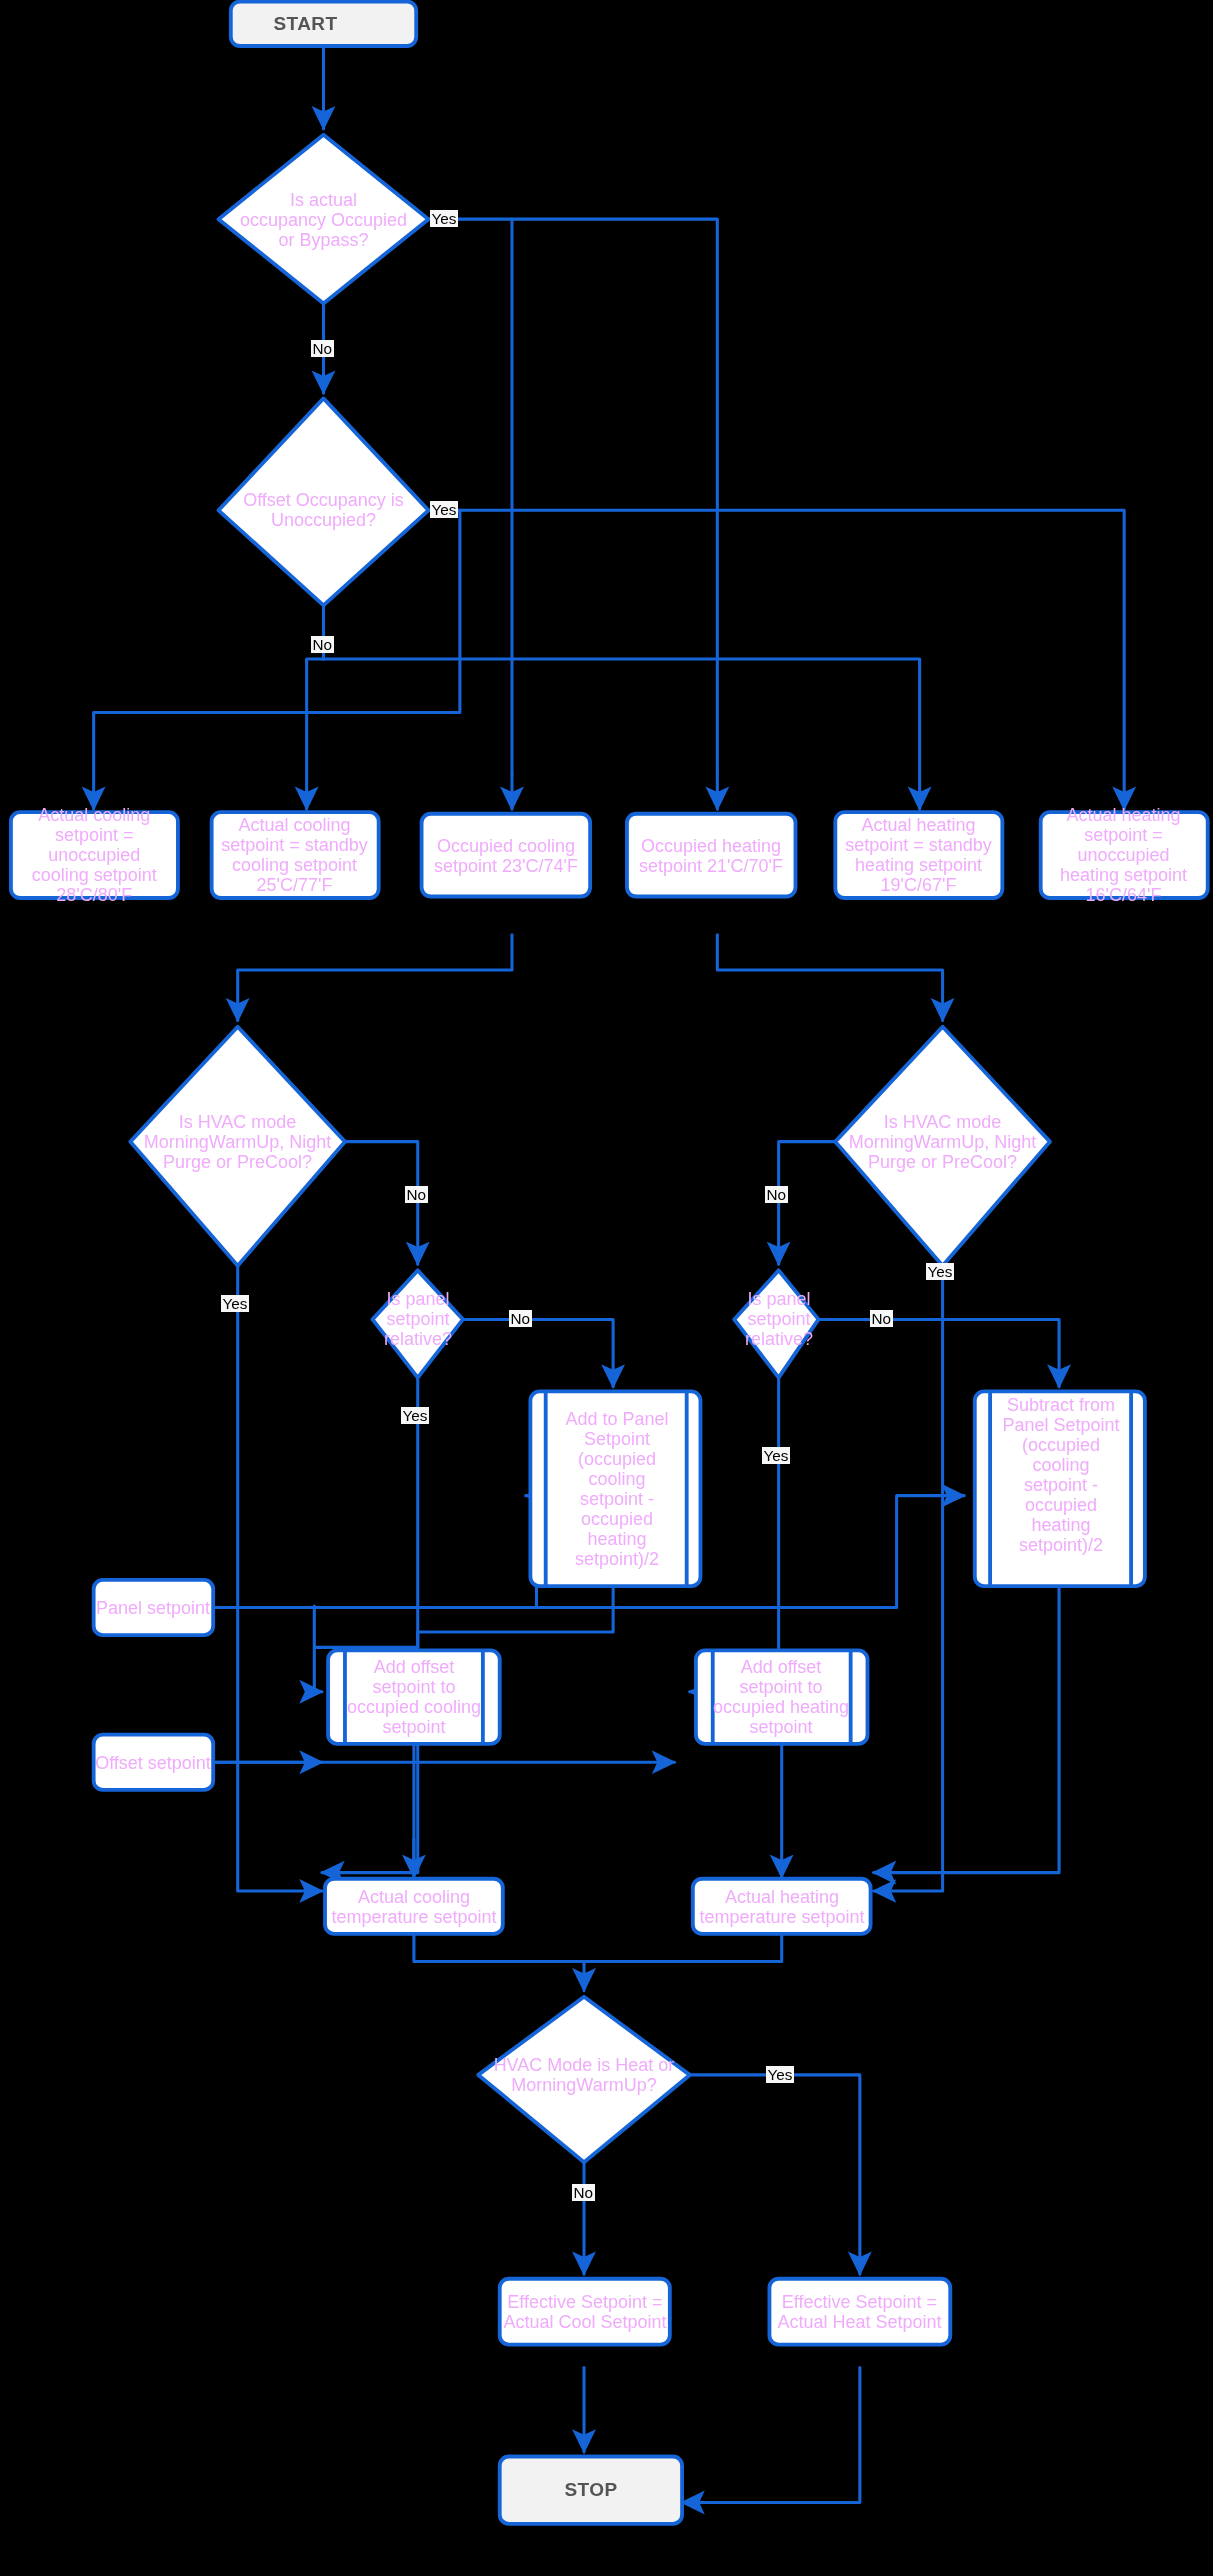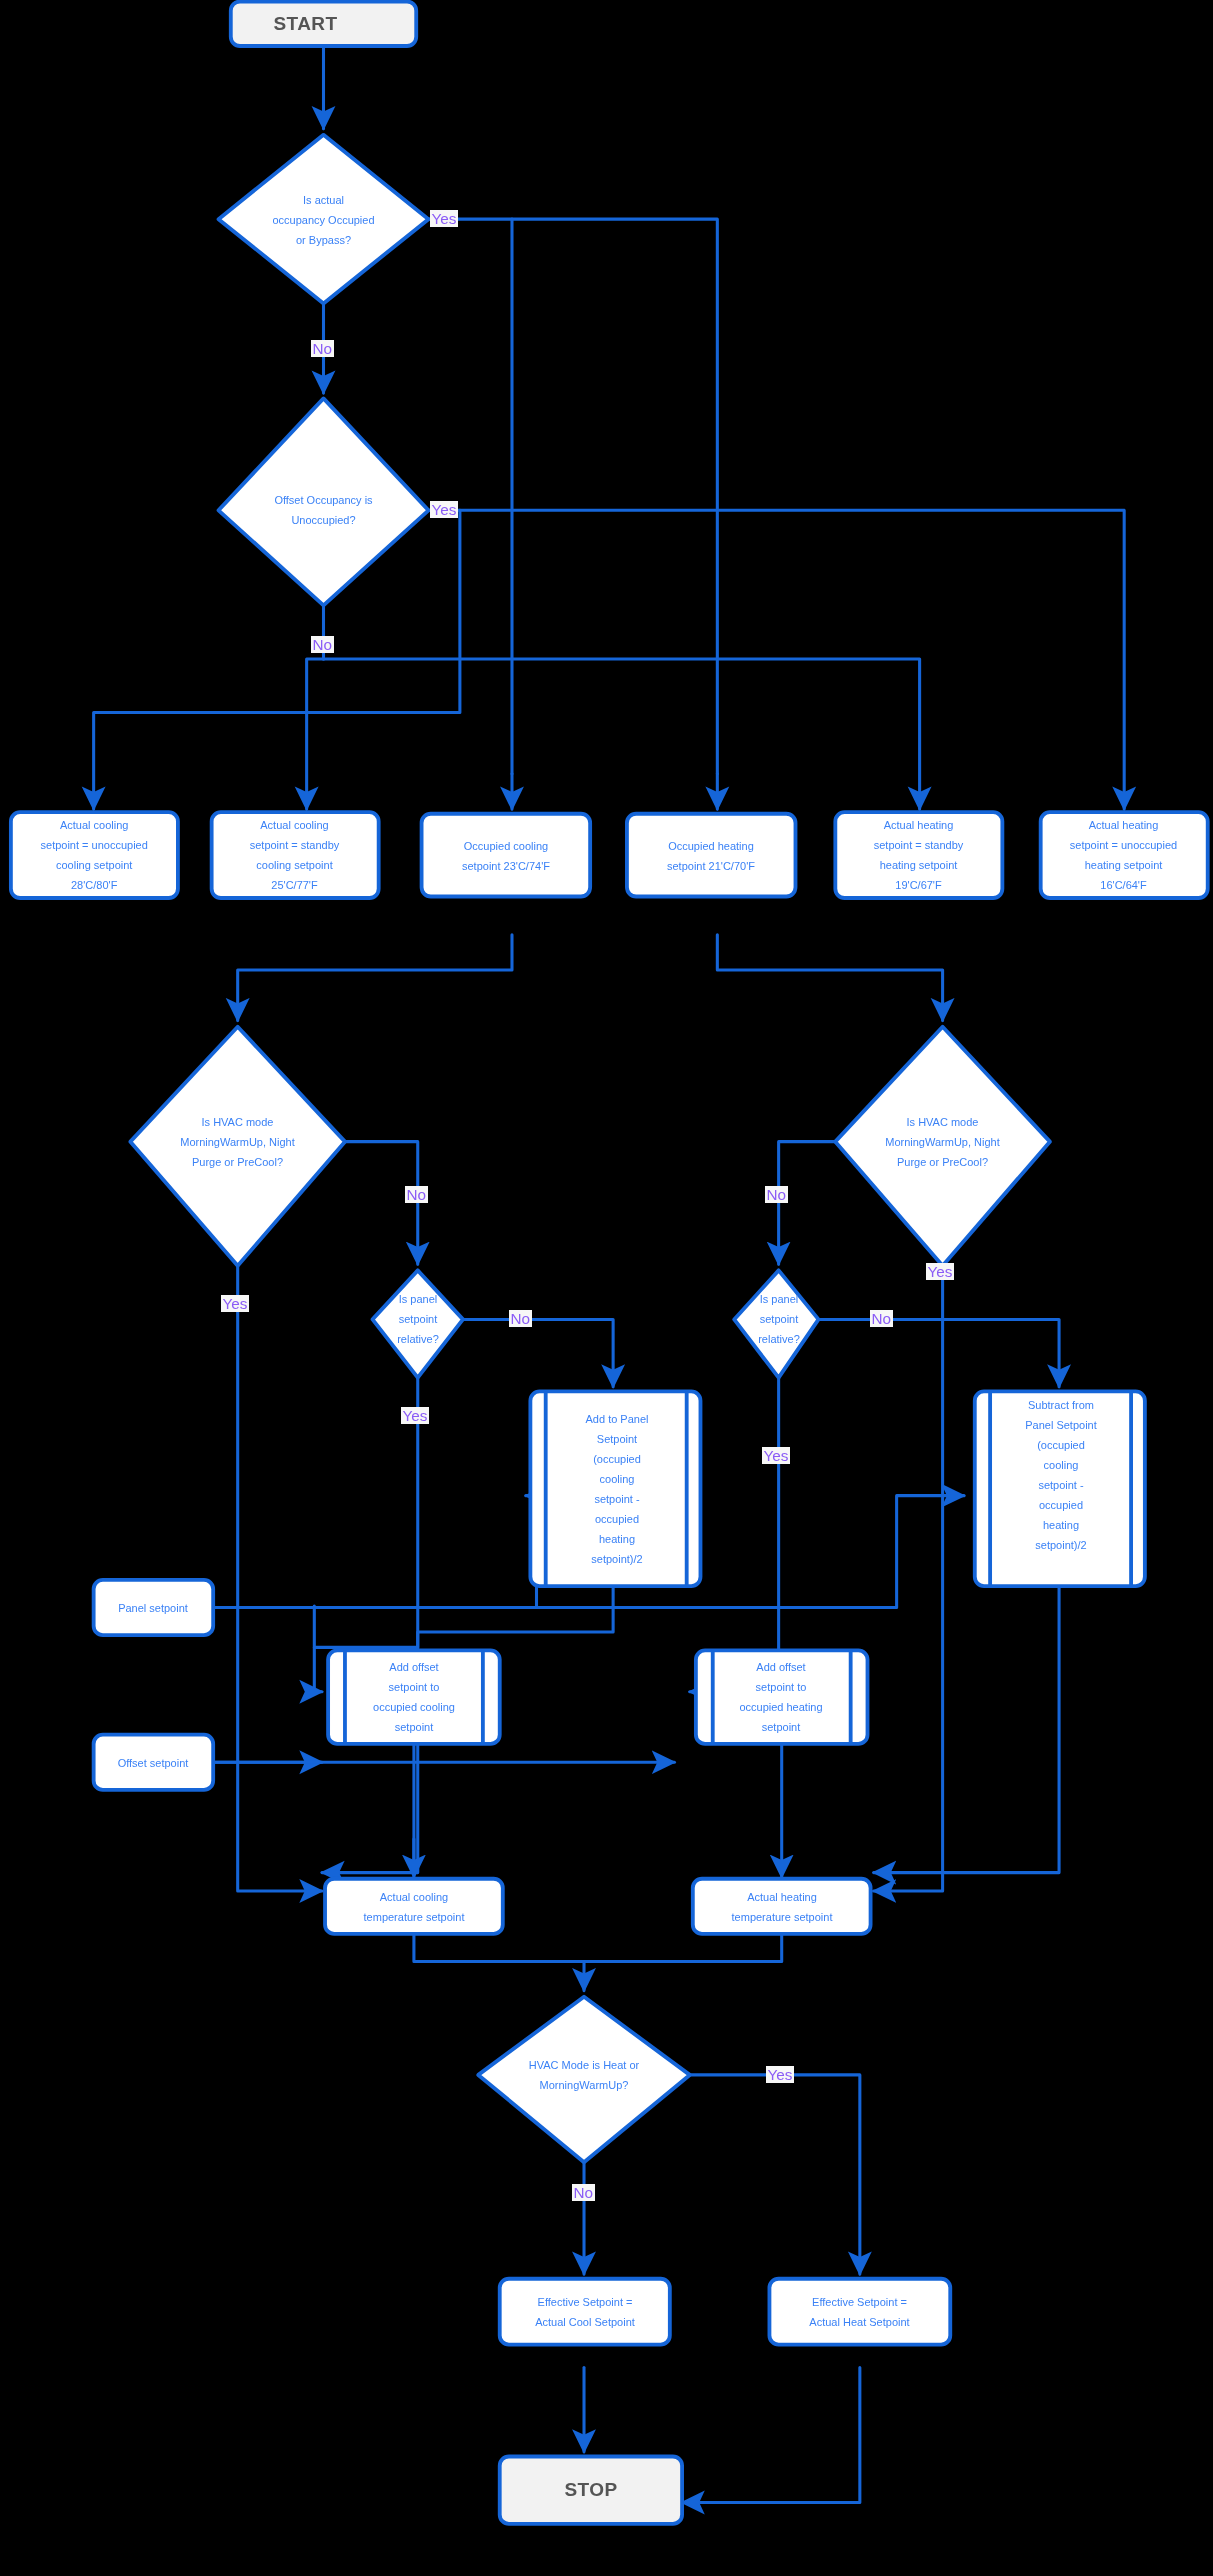--- a/index.html
+++ b/index.html
@@ -3,24 +3,24 @@
 <meta charset="utf-8">
 <style>
   html,body{margin:0;padding:0;background:#000;}
   body{font-family:"Liberation Sans",sans-serif;}
   #stage{position:relative;width:1214px;height:2576px;background:#000;overflow:hidden;}
   svg{position:absolute;top:0;left:0;width:1214px;height:2576px;}
   .edge{fill:none;stroke:#1565d8;stroke-width:4;stroke-linecap:round;stroke-linejoin:round;}
   .node-shape{fill:#ffffff;stroke:#1565d8;stroke-width:5;}
   .terminal-shape{fill:#f2f2f2;stroke:#1565d8;stroke-width:5;}
   .sub-div{stroke:#1565d8;stroke-width:5;}
-  .lbl{position:absolute;color:#3b82f6;font-size:11px;line-height:20px;text-align:center;
+  .lbl{position:absolute;color:#f0abfc;font-size:18px;line-height:20px;text-align:center;
        pointer-events:none;white-space:pre-line;display:flex;align-items:center;justify-content:center;}
   .term-lbl{color:#555;font-size:19px;font-weight:bold;letter-spacing:0.4px;}
-  .elabel{position:absolute;background:#f7f7f7;color:#8b5cf6;font-size:15.3px;line-height:17px;
+  .elabel{position:absolute;background:#f7f7f7;color:#000000;font-size:15.3px;line-height:17px;
           padding:0 1.5px;white-space:nowrap;}
 </style>
 </head>
 <body>
 
 <div id="stage">
 
   <svg viewBox="0 0 1584 3362">
     <defs>
       <marker id="ah" markerWidth="9" markerHeight="9" refX="7.4" refY="4.5" orient="auto" markerUnits="strokeWidth">

